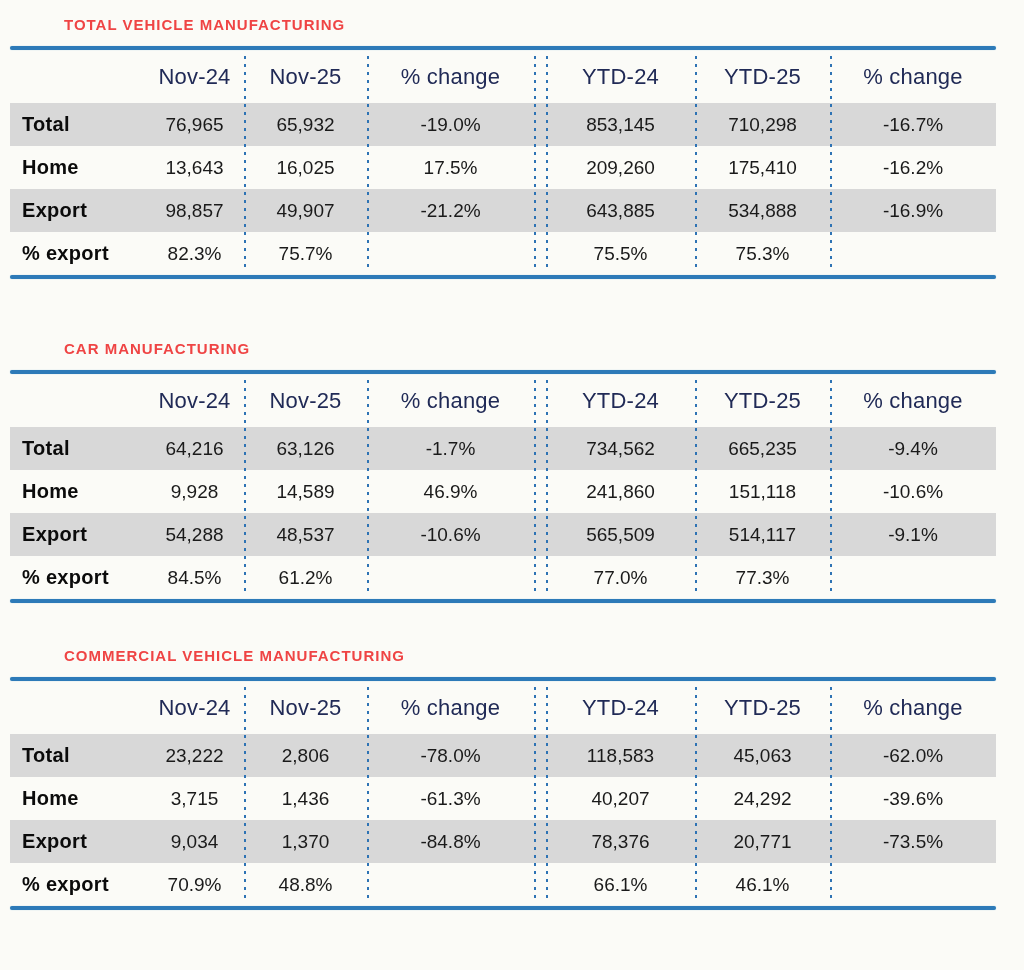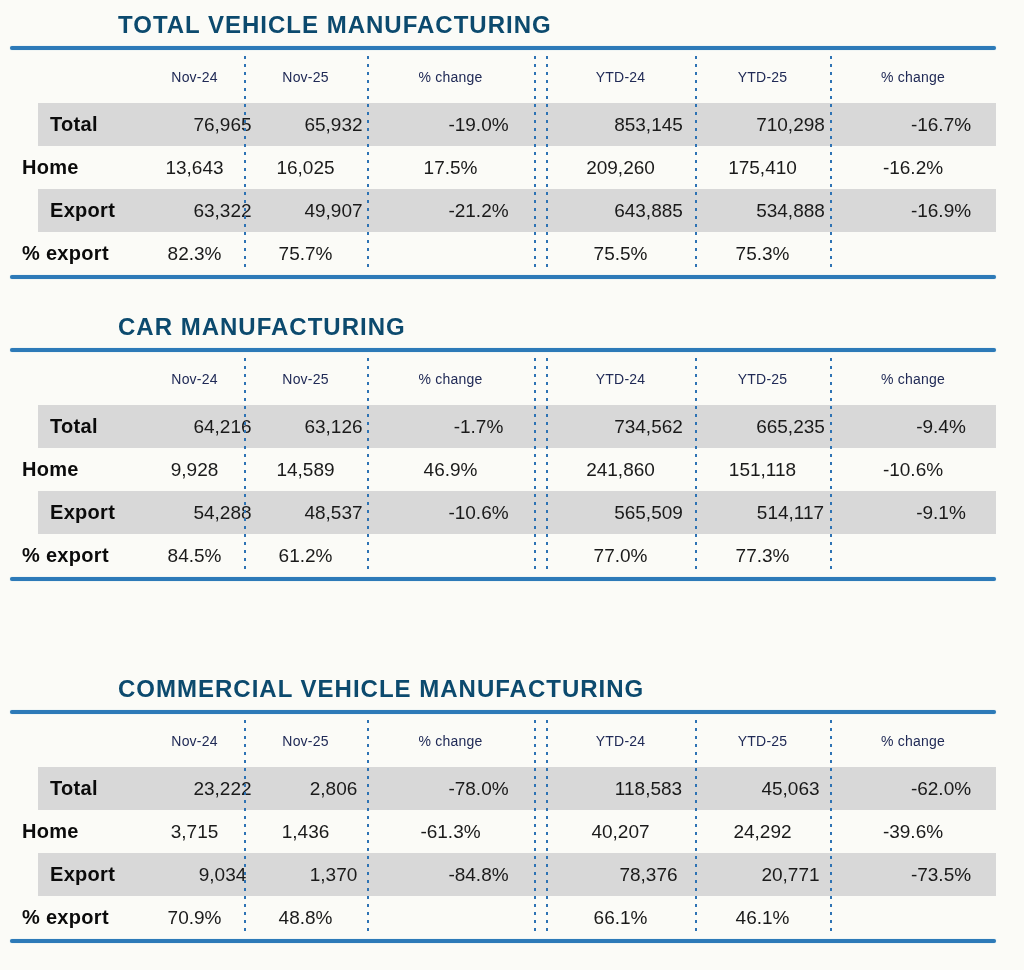--- a/index.html
+++ b/index.html
@@ -1,31 +1,31 @@
 <!DOCTYPE html>
 <html><head>
 <meta charset="utf-8">
 <style>
   html,body{margin:0;padding:0;background:#fbfbf7;}
   .page{position:relative;width:1024px;height:970px;background:#fbfbf7;
         font-family:"Liberation Sans",sans-serif;overflow:hidden;}
   .tbl{position:absolute;left:10px;width:986px;}
   #t0{top:12px}
-  #t1{top:314px}
-  #t2{top:676px}
-  .title{margin:0 0 8px 108px;height:26px;line-height:26px;font-size:24px;
-         font-weight:bold;color:#0c4a6e;letter-spacing:1px;}
+  #t1{top:336px}
+  #t2{top:643px}
+  .title{margin:0 0 8px 54px;height:26px;line-height:26px;font-size:15px;
+         font-weight:bold;color:#ef4444;letter-spacing:1px;}
   .rule{height:4px;background:#2d7ab8;border-radius:2px;box-shadow:0 0 1px #8dbede;}
   .grid{position:relative;}
   .hrow,.drow{display:grid;grid-template-columns:135px 99px 123px 167px 12px 149px 135px 166px;
               align-items:center;}
   .hrow{height:53px;}
   .drow{height:43px;}
-  .shaded{background:#d8d8d8;margin-left:28px;}
-  .hc{text-align:center;color:#202a56;font-size:14px;font-weight:500;letter-spacing:0.2px;}
+  .shaded{background:#d8d8d8;}
+  .hc{text-align:center;color:#202a56;font-size:22px;font-weight:500;letter-spacing:0.2px;}
   .lblc{padding-left:12px;font-size:20px;font-weight:bold;color:#0b0b0b;letter-spacing:0.3px;}
   .val{text-align:center;font-size:19px;color:#1a1a1a;}
   .vline{position:absolute;top:6px;height:212px;width:2px;
          background:repeating-linear-gradient(to bottom,#2e73b4 0 3px,transparent 3px 8px);}
   .v1{left:234px}.v2{left:357px}.v3{left:524px}.v4{left:536px}.v5{left:685px}.v6{left:820px}
 </style>
 </head>
 <body>
 
 <div class="page">
@@ -59,21 +59,21 @@
         <div class="val">13,643</div>
         <div class="val">16,025</div>
         <div class="val">17.5%</div>
         <div></div>
         <div class="val">209,260</div>
         <div class="val">175,410</div>
         <div class="val">-16.2%</div>
       </div>
       <div class="drow shaded">
         <div class="lblc">Export</div>
-        <div class="val">63,322</div>
+        <div class="val">98,857</div>
         <div class="val">49,907</div>
         <div class="val">-21.2%</div>
         <div></div>
         <div class="val">643,885</div>
         <div class="val">534,888</div>
         <div class="val">-16.9%</div>
       </div>
       <div class="drow">
         <div class="lblc">% export</div>
         <div class="val">82.3%</div>

